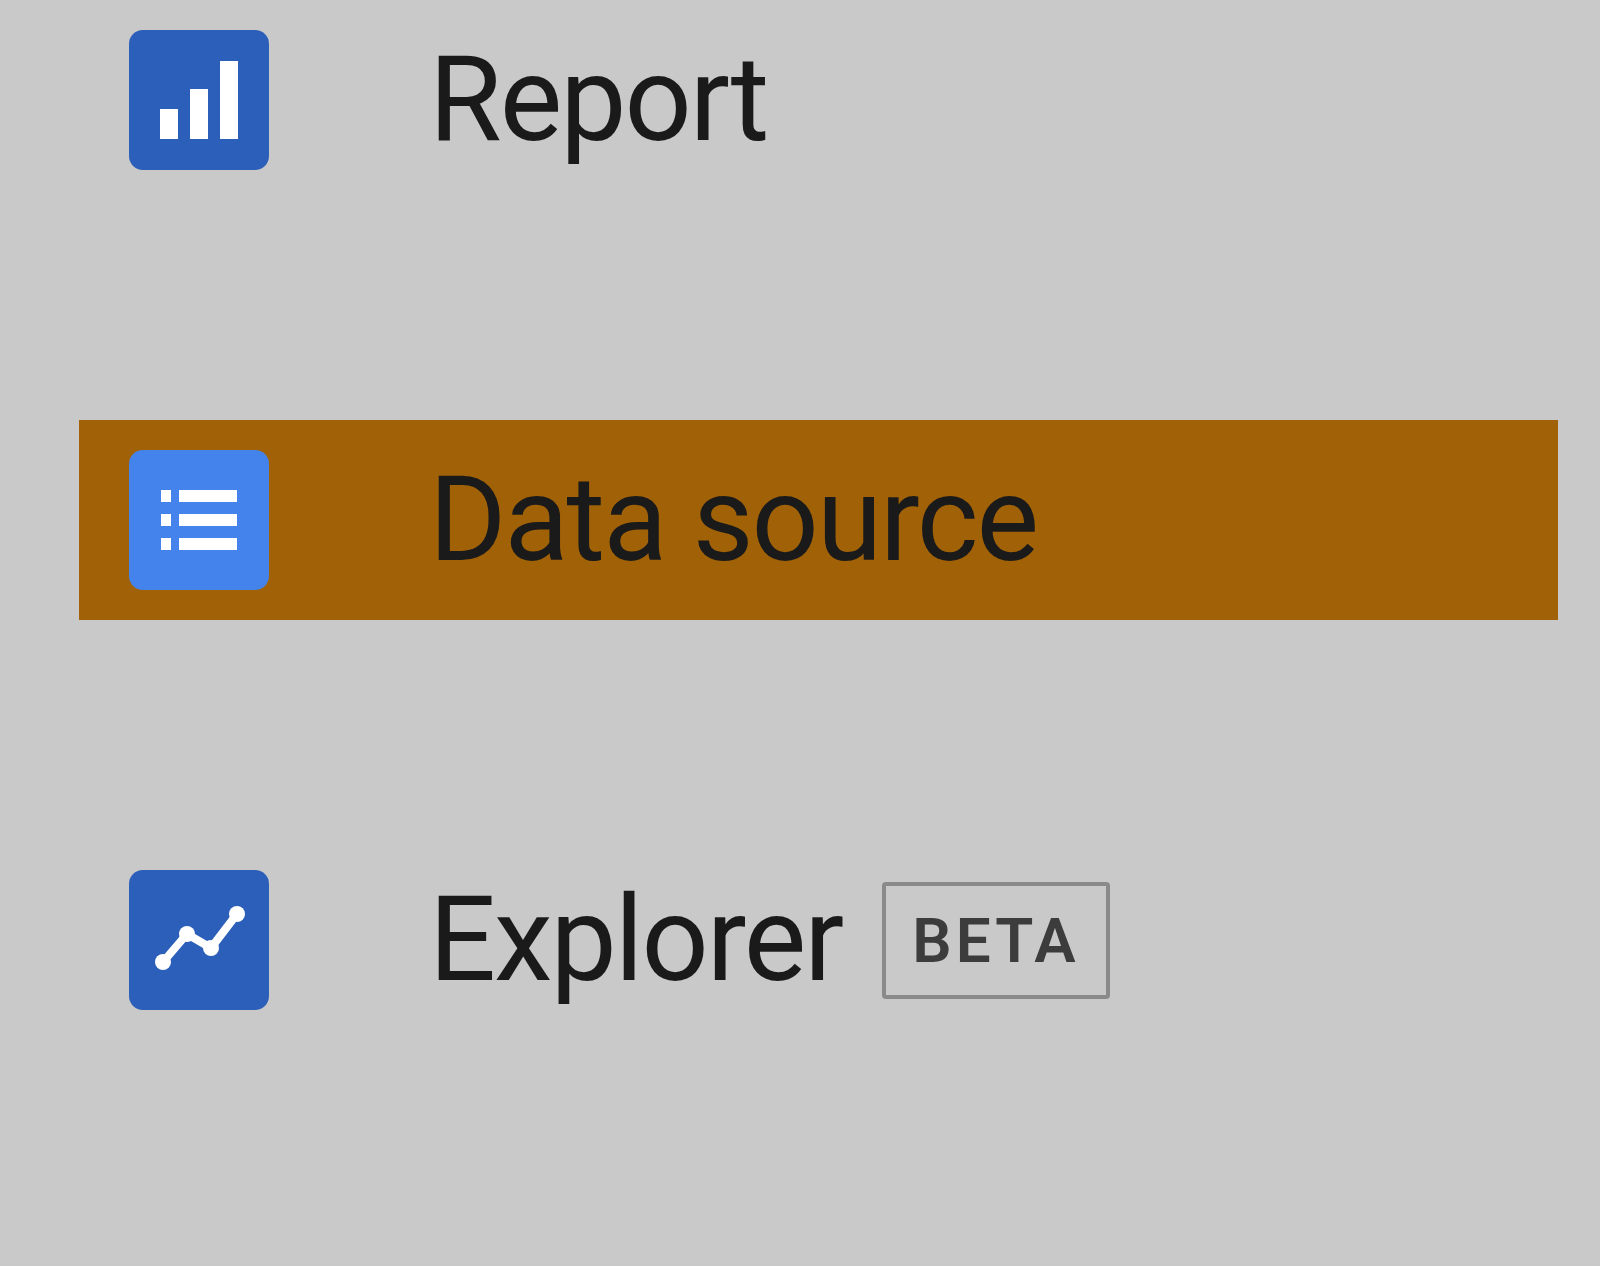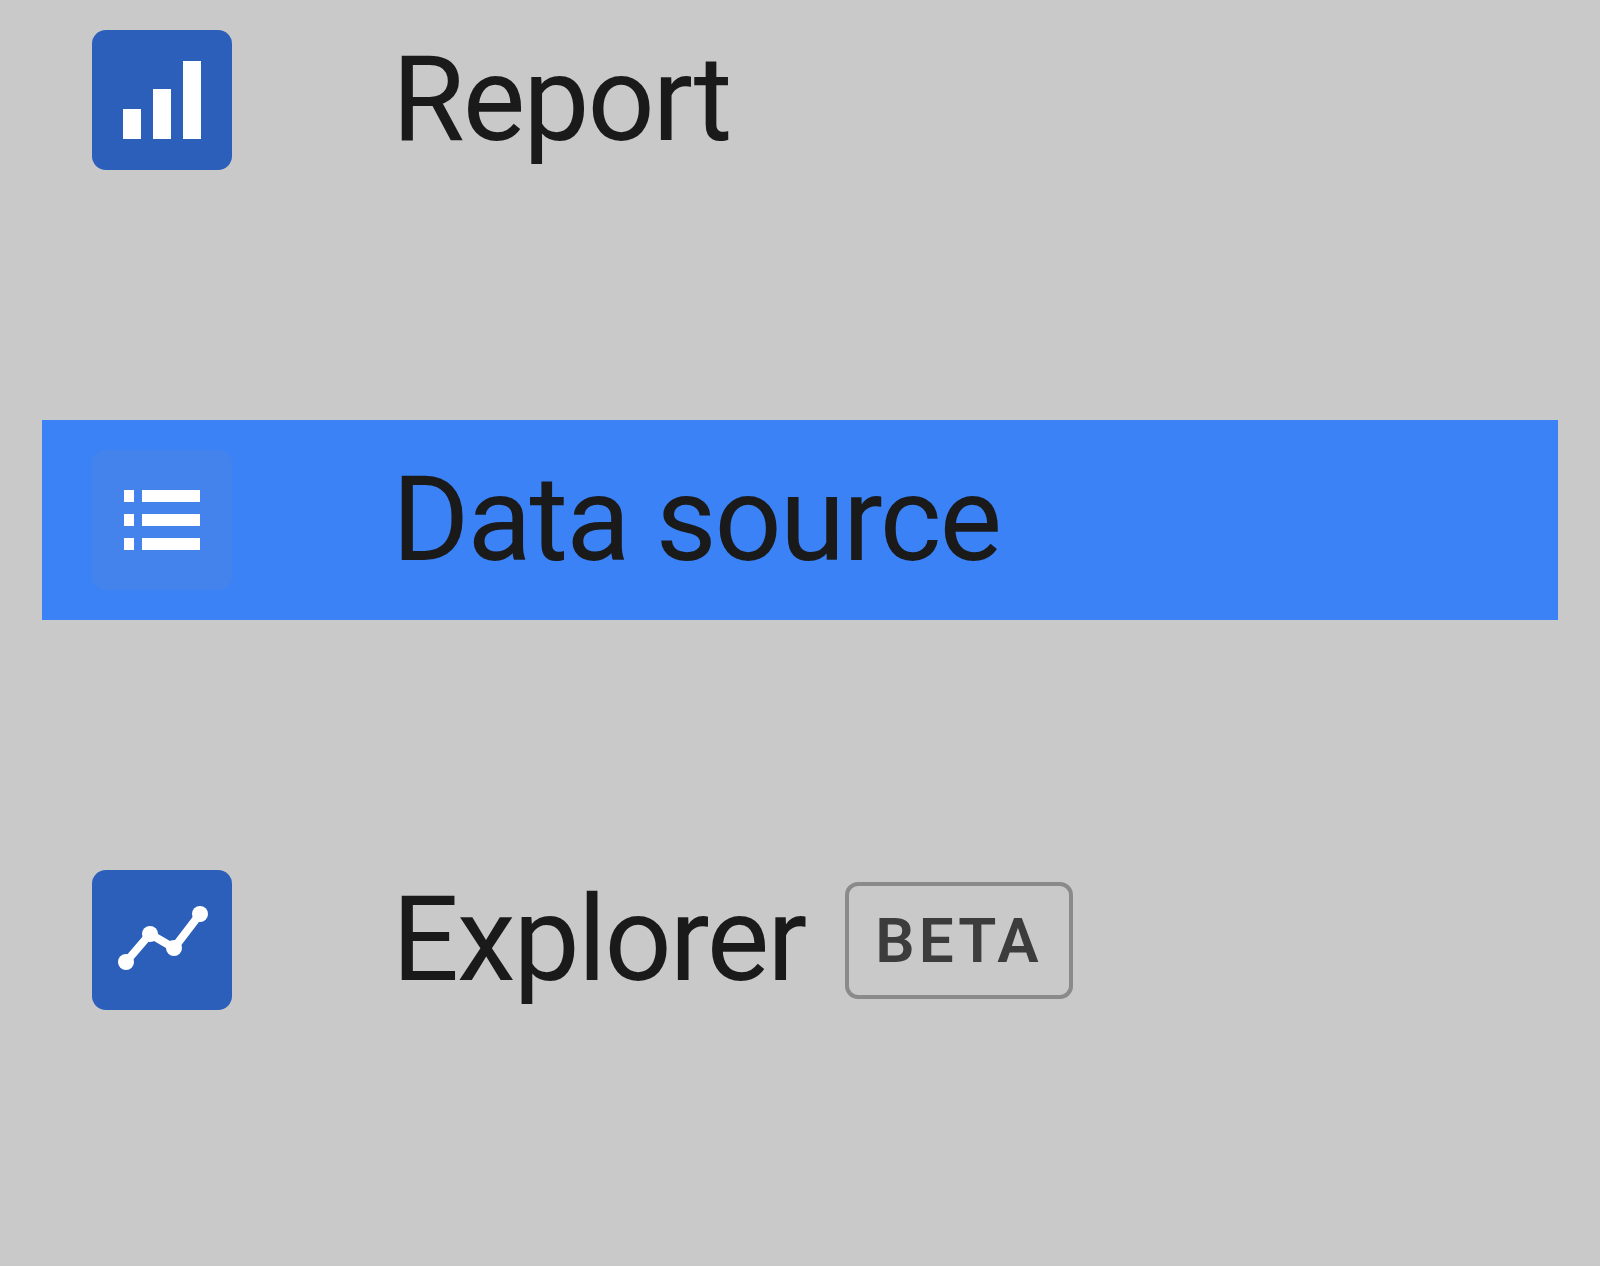--- a/index.html
+++ b/index.html
@@ -10,30 +10,31 @@
     body {
       font-family: 'Roboto', 'Helvetica Neue', Arial, sans-serif;
       background-color: #c9c9c9;
       width: 1600px;
       height: 1266px;
       overflow: hidden;
     }
     .menu-container {
       width: 100%;
       padding-top: 0;
+      padding-left: 37px;
     }
     .menu-item {
       display: flex;
       align-items: center;
       padding: 0 92px;
       height: 200px;
       cursor: pointer;
     }
     .menu-item.hovered {
-      background-color: #3b82f6;
+      background-color: #a16207;
       margin: 0 42px;
     }
     .menu-item.hovered {
       padding: 0 50px;
     }
     .spacer {
       height: 220px;
     }
     .icon-wrapper {
       width: 140px;
@@ -58,21 +59,21 @@
       font-weight: 400;
       color: #1a1a1a;
       margin-left: 160px;
       letter-spacing: -2px;
     }
     .menu-item.hovered .menu-label {
       margin-left: 160px;
     }
     .badge {
       border: 4px solid #8a8a8a;
-      border-radius: 13px;
+      border-radius: 4px;
       padding: 18px 26px;
       font-size: 62px;
       font-weight: 600;
       color: #3c3c3c;
       letter-spacing: 4px;
       margin-left: 40px;
     }
     .item-report {
       margin-top: 0;
     }

